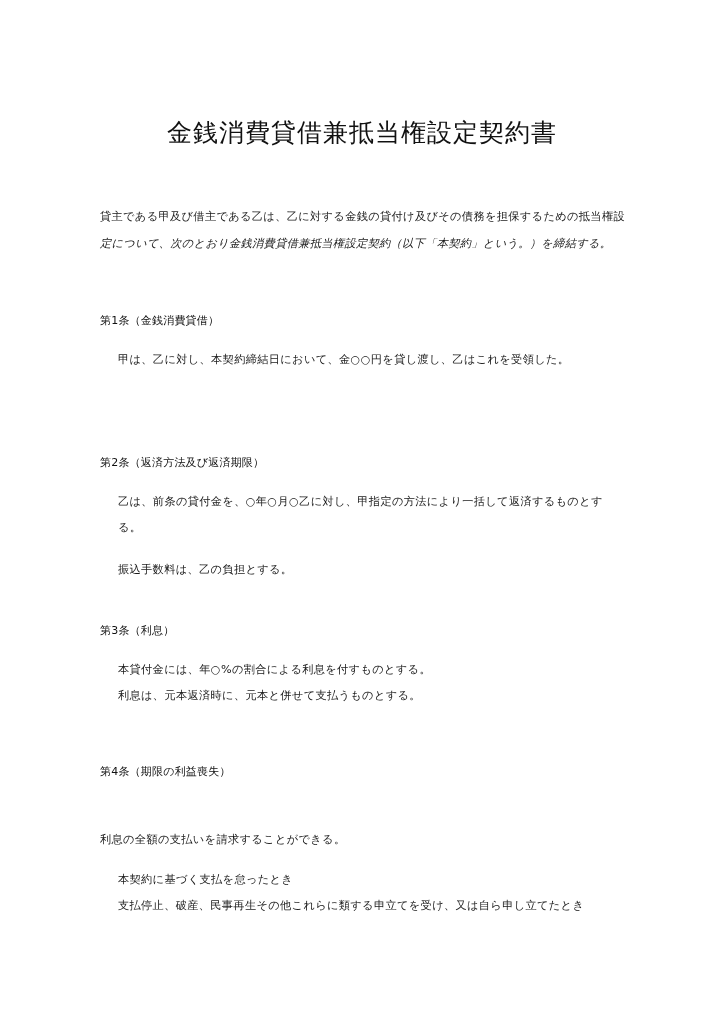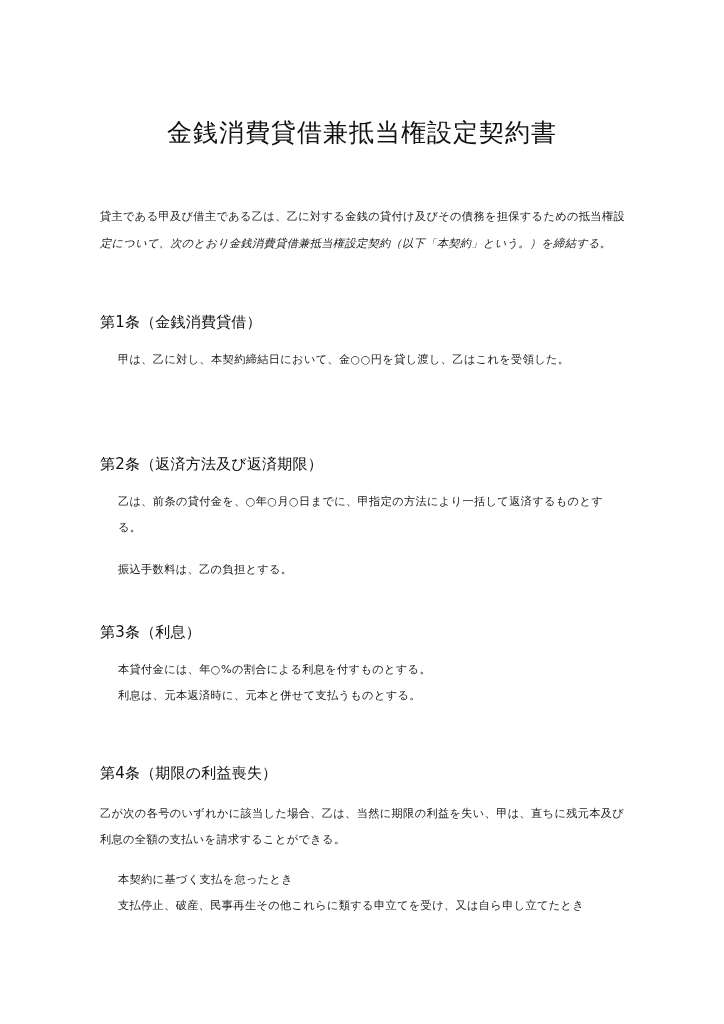--- a/index.html
+++ b/index.html
@@ -10,46 +10,45 @@
   }
   .page { position: absolute; left: 0; top: 0; width: 648px; height: 1024px; background: #fff; }
   .title {
     position: absolute; left: 0; top: 116px; width: 724px; text-align: center;
     font-size: 25px; letter-spacing: 1px; color: #111;
   }
   .line {
     position: absolute; white-space: nowrap; font-size: 11.2px; letter-spacing: 0.35px; color: #1a1a1a;
   }
   .heading {
-    position: absolute; white-space: nowrap; font-size: 15px; letter-spacing: 0.2px; color: #111;
+    position: absolute; white-space: nowrap; font-size: 11px; letter-spacing: 0.2px; color: #111;
   }
   .l { left: 88px; margin-left: 12px; }
   .i { left: 118px; }
 </style>
 </head>
 <body>
 
 <div class="page">
 
   <div class="title">金銭消費貸借兼抵当権設定契約書</div>
 
   <div class="line l" style="top:209px;">貸主である甲及び借主である乙は、乙に対する金銭の貸付け及びその債務を担保するための抵当権設</div>
   <div class="line l" style="top:236px;font-style:italic;">定について、次のとおり金銭消費貸借兼抵当権設定契約（以下「本契約」という。）を締結する。</div>
 
   <div class="heading l" style="top:313px;">第1条（金銭消費貸借）</div>
   <div class="line i" style="top:352px;">甲は、乙に対し、本契約締結日において、金○○円を貸し渡し、乙はこれを受領した。</div>
 
   <div class="heading l" style="top:455px;">第2条（返済方法及び返済期限）</div>
-  <div class="line i" style="top:494px;">乙は、前条の貸付金を、○年○月○日までに、甲指定の方法により一括して返済するものとす</div>
+  <div class="line i" style="top:494px;">乙は、前条の貸付金を、○年○月○乙に対し、甲指定の方法により一括して返済するものとす</div>
   <div class="line i" style="top:520px;">る。</div>
   <div class="line i" style="top:562px;">振込手数料は、乙の負担とする。</div>
 
   <div class="heading l" style="top:623px;">第3条（利息）</div>
   <div class="line i" style="top:662px;">本貸付金には、年○%の割合による利息を付すものとする。</div>
   <div class="line i" style="top:688px;">利息は、元本返済時に、元本と併せて支払うものとする。</div>
 
   <div class="heading l" style="top:764px;">第4条（期限の利益喪失）</div>
-  <div class="line l" style="top:806px;">乙が次の各号のいずれかに該当した場合、乙は、当然に期限の利益を失い、甲は、直ちに残元本及び</div>
   <div class="line l" style="top:832px;">利息の全額の支払いを請求することができる。</div>
   <div class="line i" style="top:872px;">本契約に基づく支払を怠ったとき</div>
   <div class="line i" style="top:898px;">支払停止、破産、民事再生その他これらに類する申立てを受け、又は自ら申し立てたとき</div>
 
 </div>
 
 </body></html>

